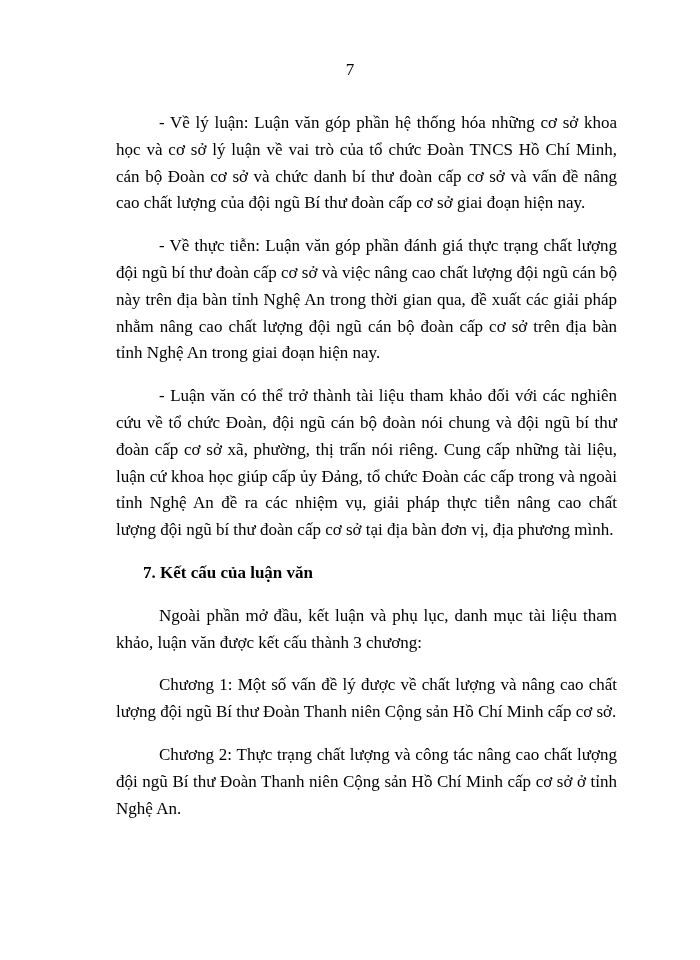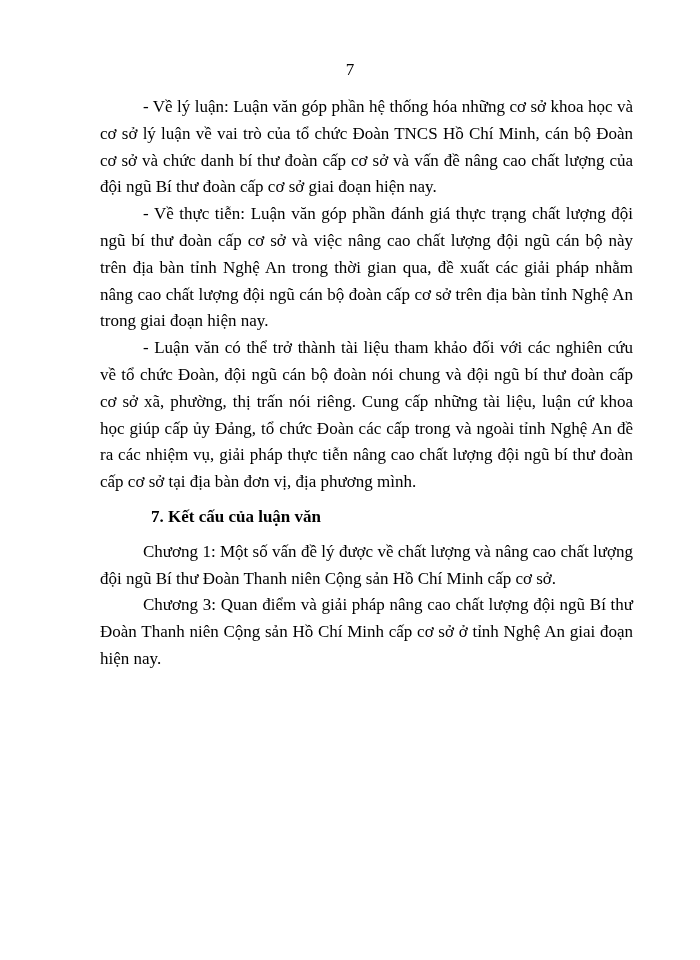--- a/index.html
+++ b/index.html
@@ -1,31 +1,32 @@
 <!DOCTYPE html>
 <html><head>
 <meta charset="utf-8">
 <style>
   html, body { margin:0; padding:0; background:#ffffff; }
   body { width:700px; height:960px; position:relative; overflow:hidden;
          font-family:"Liberation Serif", "DejaVu Serif", serif; color:#000; }
   .page { position:absolute; left:0; top:0; width:700px; height:960px; background:#fff; }
   .page-number { position:absolute; top:60px; left:0; width:700px; text-align:center; font-size:17px; }
   .body { position:absolute; left:100px; top:94px; width:533px; font-size:17px; line-height:26.8px; }
-  .para { margin:0; text-align:justify; text-indent:43px; }
-  .heading { margin:8px; text-indent:43px; font-weight:bold; }
+  .para { margin:16px; text-align:justify; text-indent:43px; }
+  .heading { margin:0; text-indent:43px; font-weight:bold; }
   .chap-label { }
 </style>
 </head>
 <body>
 
 <div class="page">
   <div class="page-number">7</div>
 
   <div class="body">
     <p class="para">- Về lý luận: Luận văn góp phần hệ thống hóa những cơ sở khoa học và cơ sở lý luận về vai trò của tổ chức Đoàn TNCS Hồ Chí Minh, cán bộ Đoàn cơ sở và chức danh bí thư đoàn cấp cơ sở và vấn đề nâng cao chất lượng của đội ngũ Bí thư đoàn cấp cơ sở giai đoạn hiện nay.</p>
     <p class="para">- Về thực tiễn: Luận văn góp phần đánh giá thực trạng chất lượng đội ngũ bí thư đoàn cấp cơ sở và việc nâng cao chất lượng đội ngũ cán bộ này trên địa bàn tỉnh Nghệ An trong thời gian qua, đề xuất các giải pháp nhằm nâng cao chất lượng đội ngũ cán bộ đoàn cấp cơ sở trên địa bàn tỉnh Nghệ An trong giai đoạn hiện nay.</p>
     <p class="para">- Luận văn có thể trở thành tài liệu tham khảo đối với các nghiên cứu về tổ chức Đoàn, đội ngũ cán bộ đoàn nói chung và đội ngũ bí thư đoàn cấp cơ sở xã, phường, thị trấn nói riêng. Cung cấp những tài liệu, luận cứ khoa học giúp cấp ủy Đảng, tổ chức Đoàn các cấp trong và ngoài tỉnh Nghệ An đề ra các nhiệm vụ, giải pháp thực tiễn nâng cao chất lượng đội ngũ bí thư đoàn cấp cơ sở tại địa bàn đơn vị, địa phương mình.</p>
     <p class="heading">7. Kết cấu của luận văn</p>
+    <p class="para">Ngoài phần mở đầu, kết luận và phụ lục, danh mục tài liệu tham khảo, luận văn được kết cấu thành 3 chương:</p>
     <p class="para"><span class="chap-label">Chương 1:</span><span> Một số vấn đề lý được về chất lượng và nâng cao chất lượng đội ngũ Bí thư Đoàn Thanh niên Cộng sản Hồ Chí Minh cấp cơ sở.</span></p>
-    <p class="para"><span class="chap-label">Chương 3:</span><span> Quan điểm và giải pháp nâng cao chất lượng đội ngũ Bí thư Đoàn Thanh niên Cộng sản Hồ Chí Minh cấp cơ sở ở tỉnh Nghệ An giai đoạn hiện nay.</span></p>
+    <p class="para"><span class="chap-label">Chương 2:</span><span> Thực trạng chất lượng và công tác nâng cao chất lượng đội ngũ Bí thư Đoàn Thanh niên Cộng sản Hồ Chí Minh cấp cơ sở ở tỉnh Nghệ An.</span></p>
   </div>
 </div>
 
 </body></html>

